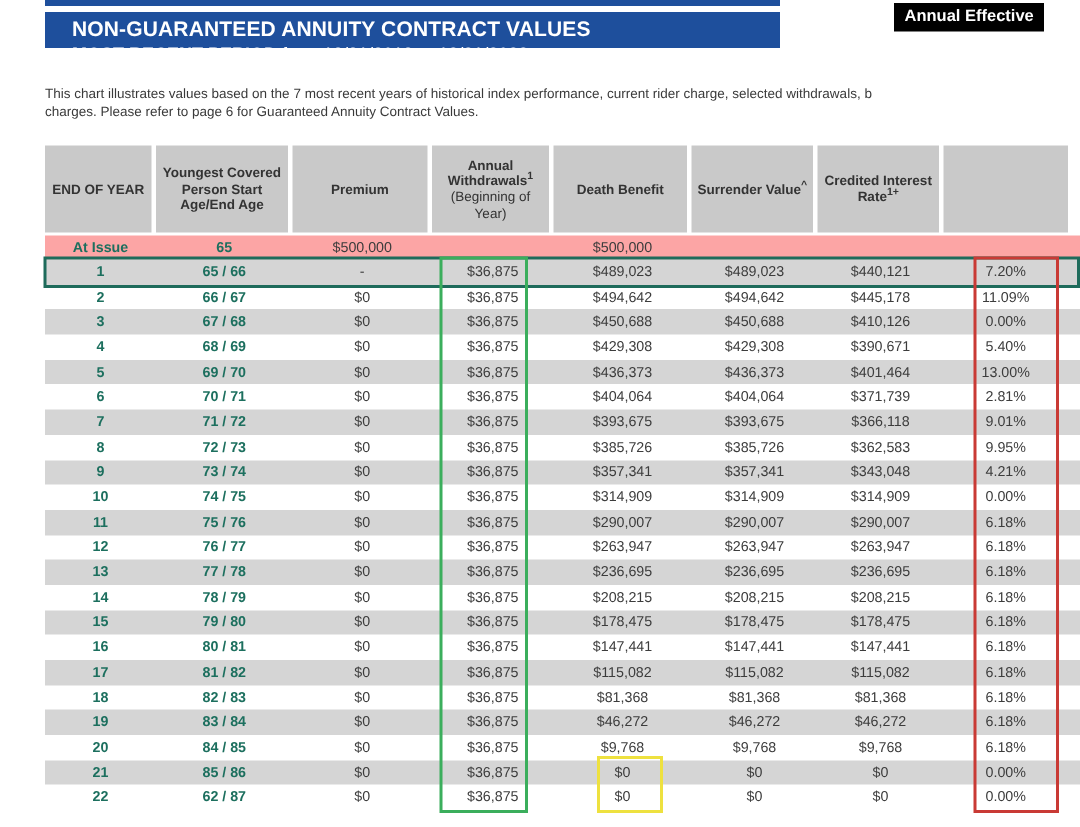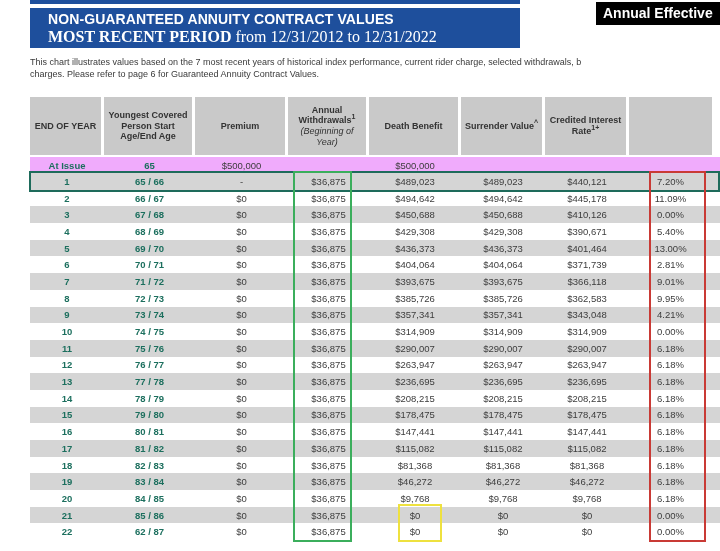--- a/index.html
+++ b/index.html
@@ -4,40 +4,40 @@
 <style>
   html,body{margin:0;padding:0;background:#fff;}
   .page{
     position:relative;width:720px;height:551px;background:#fff;overflow:hidden;
     font-family:"Liberation Sans",sans-serif;
     --cols:74px 91px 93px 81px 92px 84px 84px 83px 8px;
     --blue:#1E4F9C;--teal:#1C6F5E;--tealBorder:#1E6B5B;
     --green:#3BAE5C;--red:#C93A35;--yellow:#EEE13F;
   }
   .top-strip{position:absolute;left:30px;top:0;width:490px;height:4px;background:var(--blue);}
-  .banner{position:absolute;left:30px;top:8px;width:490px;height:40px;background:var(--blue);
+  .banner{position:absolute;left:30px;top:8px;width:490px;height:24px;background:var(--blue);
     color:#fff;padding:3px 0 0 18px;box-sizing:border-box;}
   .banner-line1{font-size:14px;font-weight:bold;letter-spacing:.1px;line-height:17px;}
-  .banner-line2{font-size:16px;line-height:17px;font-family:Liberation Serif, serif;}
+  .banner-line2{font-size:12px;line-height:17px;}
   .banner-line2 .b{font-weight:bold;}
   .badge{position:absolute;left:596px;top:2px;background:#000;color:#fff;font-weight:bold;
-    font-size:14px;padding:3px 7px 4px 7px;white-space:nowrap;}
+    font-size:11px;padding:3px 7px 4px 7px;white-space:nowrap;}
   .intro{position:absolute;left:30px;top:56px;width:690px;font-size:9px;color:#3A3A3A;line-height:12px;}
   .intro .l1{white-space:nowrap;overflow:hidden;}
   .table-area{position:absolute;left:30px;top:97px;width:690px;height:454px;}
   .header-row{display:grid;grid-template-columns:var(--cols);height:58px;}
   .hbox{background:#C9C9C9;height:58px;margin-right:3px;display:flex;flex-direction:column;
     align-items:center;justify-content:center;text-align:center;font-weight:bold;font-size:9px;
     line-height:1.18;color:#333;padding:0 2px;box-sizing:border-box;}
   .hbox.partial{margin-right:0;}
   .hbox sup{font-size:7px;line-height:0;}
-  .hsub{font-weight:normal;font-style:italic;}
+  .hsub{font-weight:normal;}
   .body{margin-top:2px;}
   .row{display:grid;grid-template-columns:var(--cols);height:16.7px;align-items:center;}
-  .row.at-issue{height:16px;background:#f0abfc;}
+  .row.at-issue{height:16px;background:#fca5a5;}
   .row.gray{background:#D5D5D5;}
   .c{text-align:center;font-size:9.5px;color:#3C3C3C;}
   .c.teal{color:var(--teal);font-weight:bold;}
   .overlay{position:absolute;box-sizing:border-box;pointer-events:none;}
   .row1-outline{left:-1px;top:74px;width:691px;height:21px;border:2.5px solid var(--tealBorder);}
   .green-box{left:263px;top:74px;width:59px;height:371px;border:2.5px solid var(--green);}
   .red-box{left:619px;top:74px;width:57px;height:371px;border:2.5px solid var(--red);}
   .yellow-box{left:368px;top:407px;width:44px;height:38px;border:2.5px solid var(--yellow);}
 </style>
 </head>

